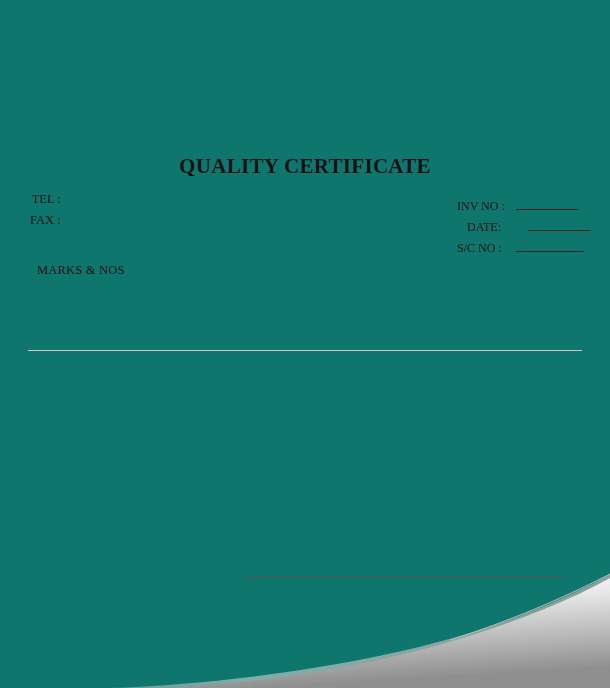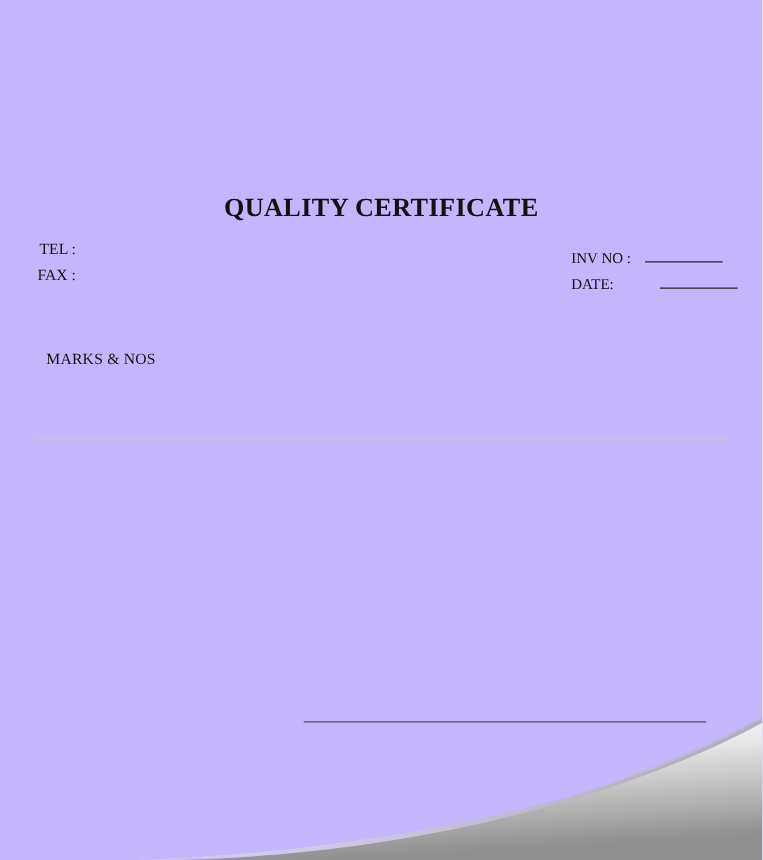--- a/index.html
+++ b/index.html
@@ -16,21 +16,21 @@
     overflow: hidden;
   }
 
   
   .page {
     position: absolute;
     left: 0;
     top: 0;
     width: 610px;
     height: 688px;
-    background: #c4b5fd;
+    background: #0f766e;
   }
 
   
   .doc-title {
     position: absolute;
     left: 0;
     top: 154px;
     width: 610px;
     text-align: center;
     font-size: 21px;
@@ -69,30 +69,30 @@
     display: inline-block;
   }
   .meta-rule {
     display: inline-block;
     border-bottom: 1px solid #222;
     height: 11px;
     margin-left: 4px;
   }
   .meta-row-inv .meta-label { width: 55px; }
   .meta-row-inv .meta-rule  { width: 62px; }
-  .meta-row-date .meta-label { width: 54px; }
+  .meta-row-date .meta-label { width: 54px; text-align: center; }
   .meta-row-date .meta-rule  { width: 62px; margin-left: 17px; }
   .meta-row-sc .meta-label { width: 55px; }
   .meta-row-sc .meta-rule  { width: 68px; }
 
   
   .marks-label {
     position: absolute;
     left: 37px;
-    top: 280px;
+    top: 263px;
     font-size: 12.5px;
     letter-spacing: 0.2px;
   }
 
   
   .divider {
     position: absolute;
     left: 28px;
     top: 350px;
     width: 554px;
@@ -134,20 +134,24 @@
 
   <div class="meta-block">
     <div class="meta-row meta-row-inv">
       <span class="meta-label">INV NO :</span>
       <span class="meta-rule"></span>
     </div>
     <div class="meta-row meta-row-date">
       <span class="meta-label">DATE:</span>
       <span class="meta-rule"></span>
     </div>
+    <div class="meta-row meta-row-sc">
+      <span class="meta-label">S/C NO :</span>
+      <span class="meta-rule"></span>
+    </div>
   </div>
 
   <div class="marks-label">MARKS &amp; NOS</div>
 
   <div class="divider"></div>
 
   <div class="signature-line"></div>
 
   <div class="curl-wrap">
     <svg width="610" height="128" viewBox="0 0 610 128">

